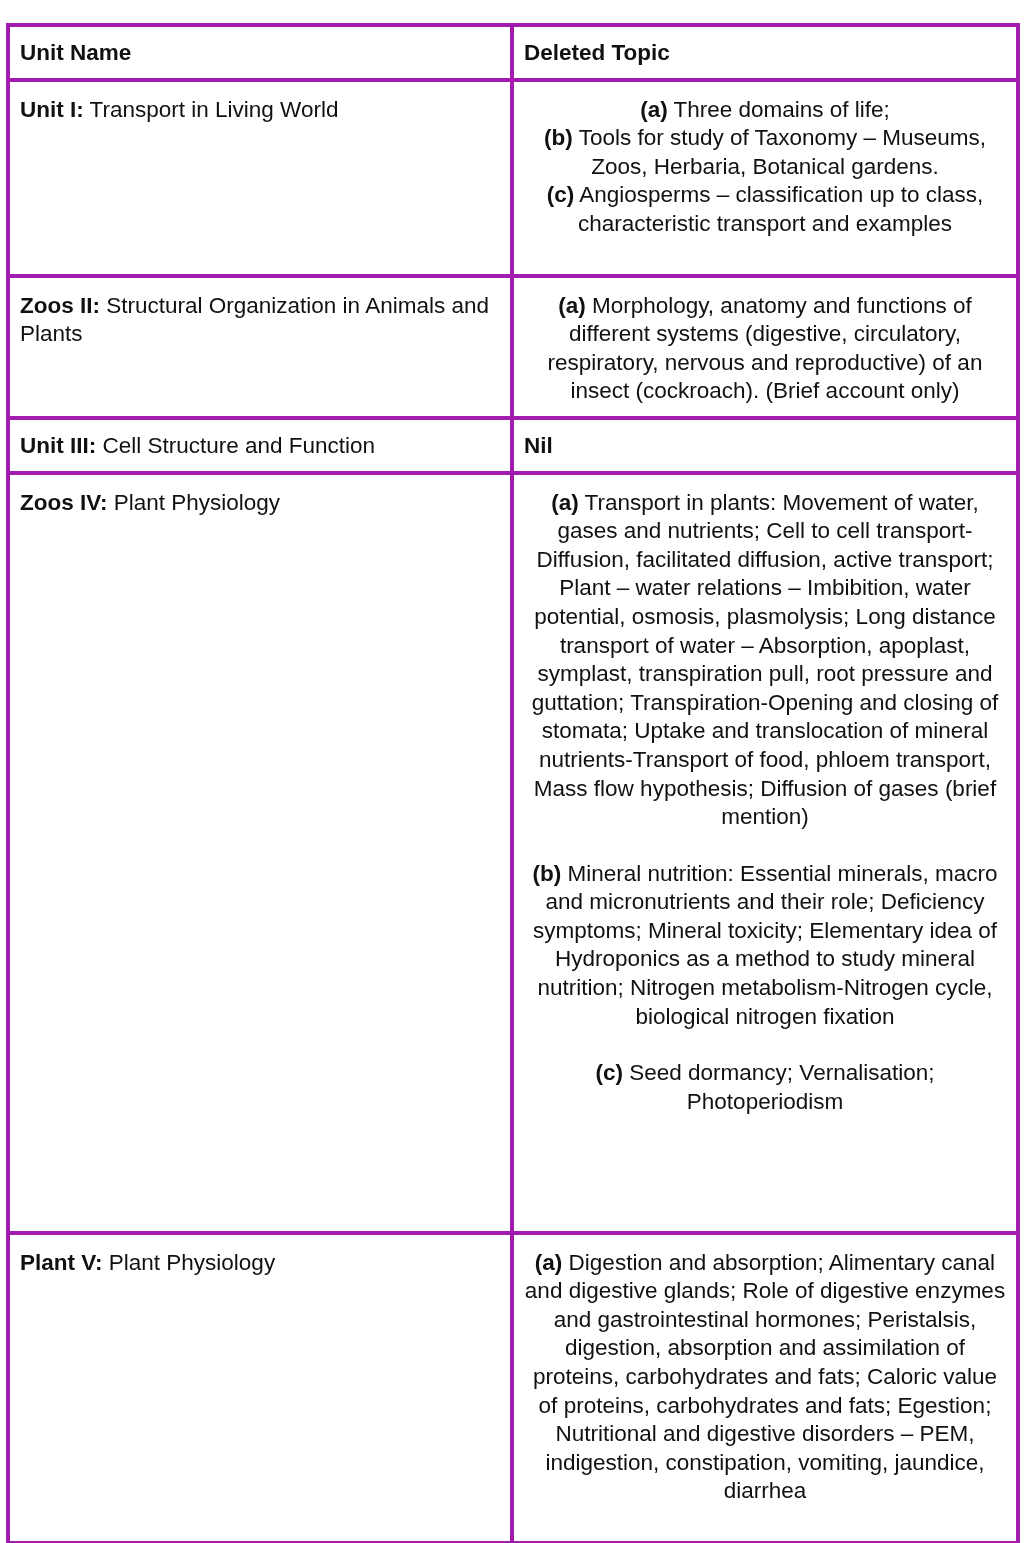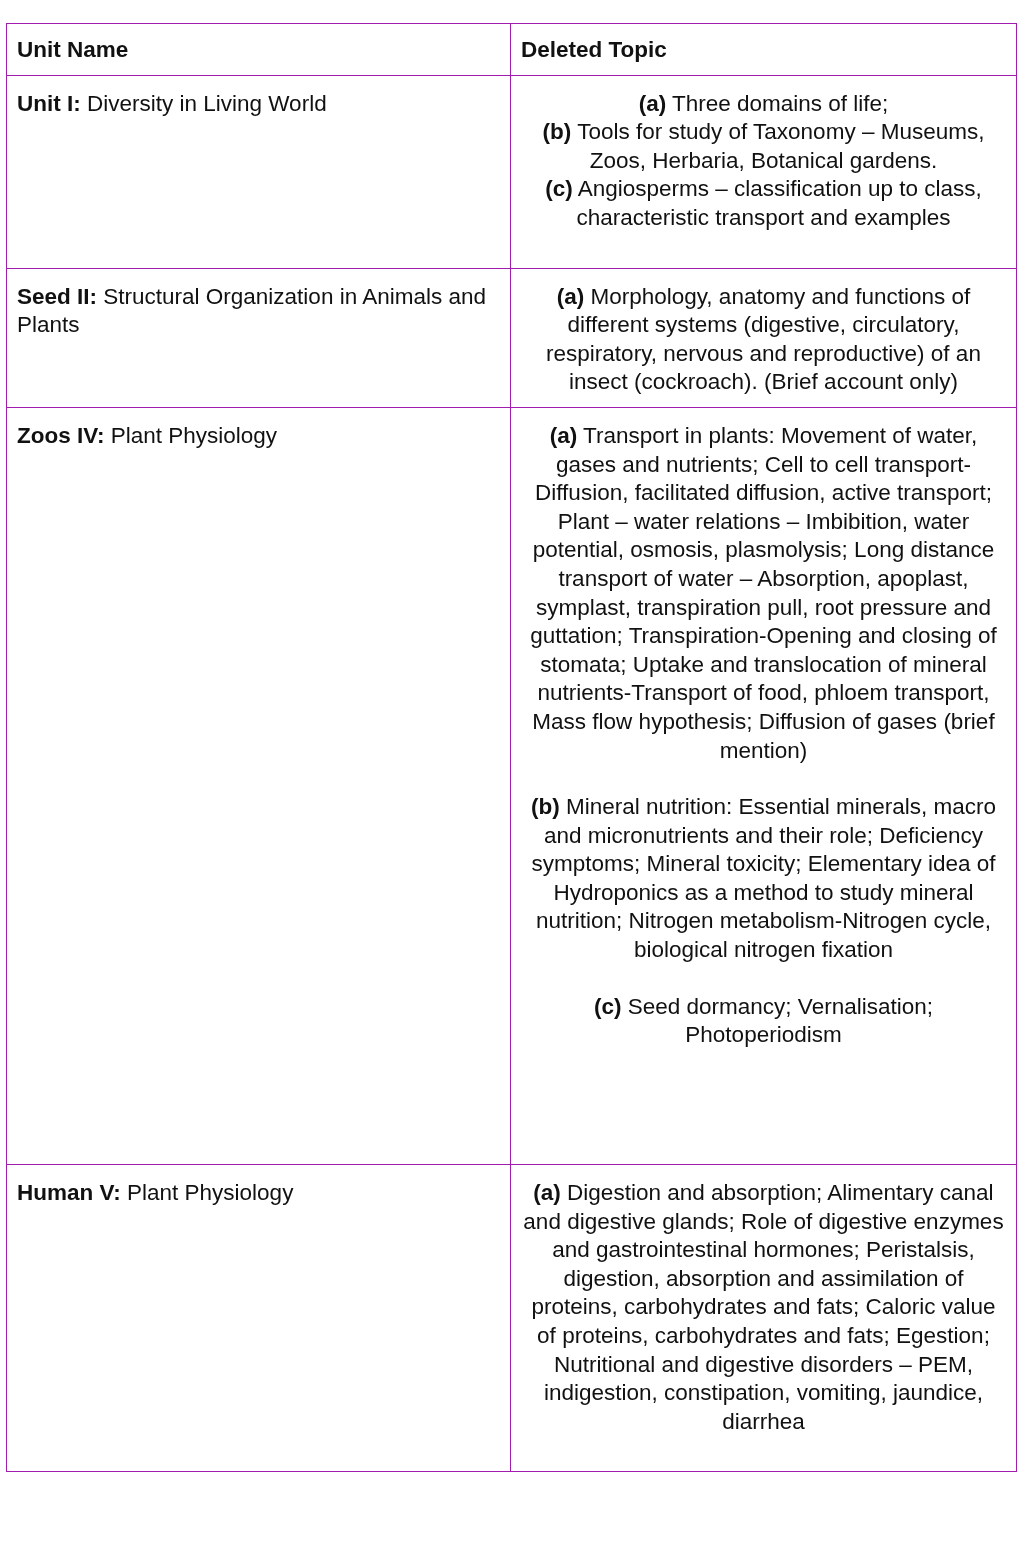--- a/index.html
+++ b/index.html
@@ -19,21 +19,21 @@
       position: absolute;
       left: 6px;
       top: 23px;
       width: 1010px;
       border-collapse: collapse;
       table-layout: fixed;
     }
     table.syllabus col.c1 { width: 504px; }
     table.syllabus col.c2 { width: 506px; }
     table.syllabus td, table.syllabus th {
-      border: 1px solid #a21caf;
+      border: 4px solid #a21caf;
       vertical-align: top;
       text-align: left;
       padding: 14px 10px 10px 10px;
       font-size: 22.5px;
       line-height: 28.6px;
       font-weight: normal;
     }
     table.syllabus th {
       font-weight: bold;
       height: 24px;
@@ -60,52 +60,60 @@
   <thead>
     <tr>
       <th>Unit Name</th>
       <th>Deleted Topic</th>
     </tr>
   </thead>
   <tbody>
 
     <tr class="r1">
       <td>
-        <span class="b">Unit I:</span><span> Diversity in Living World</span>
+        <span class="b">Unit I:</span><span> Transport in Living World</span>
       </td>
       <td>
         <span class="topic-block"><span class="b">(a)</span><span> Three domains of life;</span></span>
         <span class="topic-block"><span class="b">(b)</span><span> Tools for study of Taxonomy – Museums, Zoos, Herbaria, Botanical gardens.</span></span>
         <span class="topic-block"><span class="b">(c)</span><span> Angiosperms – classification up to class, characteristic transport and examples</span></span>
       </td>
     </tr>
 
     <tr class="r2">
       <td>
-        <span class="b">Seed II:</span><span> Structural Organization in Animals and Plants</span>
+        <span class="b">Zoos II:</span><span> Structural Organization in Animals and Plants</span>
       </td>
       <td>
         <span class="topic-block"><span class="b">(a)</span><span> Morphology, anatomy and functions of different systems (digestive, circulatory, respiratory, nervous and reproductive) of an insect (cockroach). (Brief account only)</span></span>
       </td>
     </tr>
 
+    <tr class="r3">
+      <td>
+        <span class="b">Unit III:</span><span> Cell Structure and Function</span>
+      </td>
+      <td>
+        <span class="b">Nil</span>
+      </td>
+    </tr>
 
     <tr class="r4">
       <td>
         <span class="b">Zoos IV:</span><span> Plant Physiology</span>
       </td>
       <td>
         <span class="topic-block"><span class="b">(a)</span><span> Transport in plants: Movement of water, gases and nutrients; Cell to cell transport-Diffusion, facilitated diffusion, active transport; Plant – water relations – Imbibition, water potential, osmosis, plasmolysis; Long distance transport of water – Absorption, apoplast, symplast, transpiration pull, root pressure and guttation; Transpiration-Opening and closing of stomata; Uptake and translocation of mineral nutrients-Transport of food, phloem transport, Mass flow hypothesis; Diffusion of gases (brief mention)</span></span>
         <span class="topic-block gap"><span class="b">(b)</span><span> Mineral nutrition: Essential minerals, macro and micronutrients and their role; Deficiency symptoms; Mineral toxicity; Elementary idea of Hydroponics as a method to study mineral nutrition; Nitrogen metabolism-Nitrogen cycle, biological nitrogen fixation</span></span>
         <span class="topic-block gap"><span class="b">(c)</span><span> Seed dormancy; Vernalisation; Photoperiodism</span></span>
       </td>
     </tr>
 
     <tr class="r5">
       <td>
-        <span class="b">Human V:</span><span> Plant Physiology</span>
+        <span class="b">Plant V:</span><span> Plant Physiology</span>
       </td>
       <td>
         <span class="topic-block"><span class="b">(a)</span><span> Digestion and absorption; Alimentary canal and digestive glands; Role of digestive enzymes and gastrointestinal hormones; Peristalsis, digestion, absorption and assimilation of proteins, carbohydrates and fats; Caloric value of proteins, carbohydrates and fats; Egestion; Nutritional and digestive disorders – PEM, indigestion, constipation, vomiting, jaundice, diarrhea</span></span>
       </td>
     </tr>
   </tbody>
 </table>
 
 </body></html>

